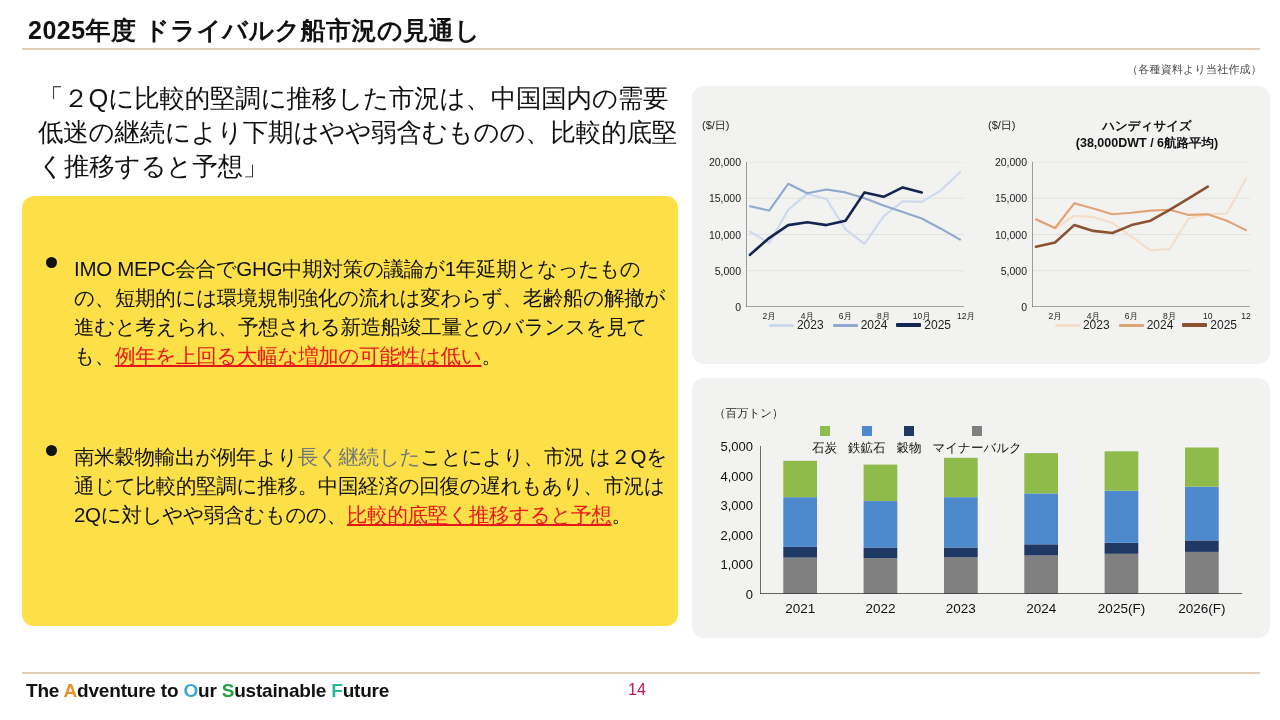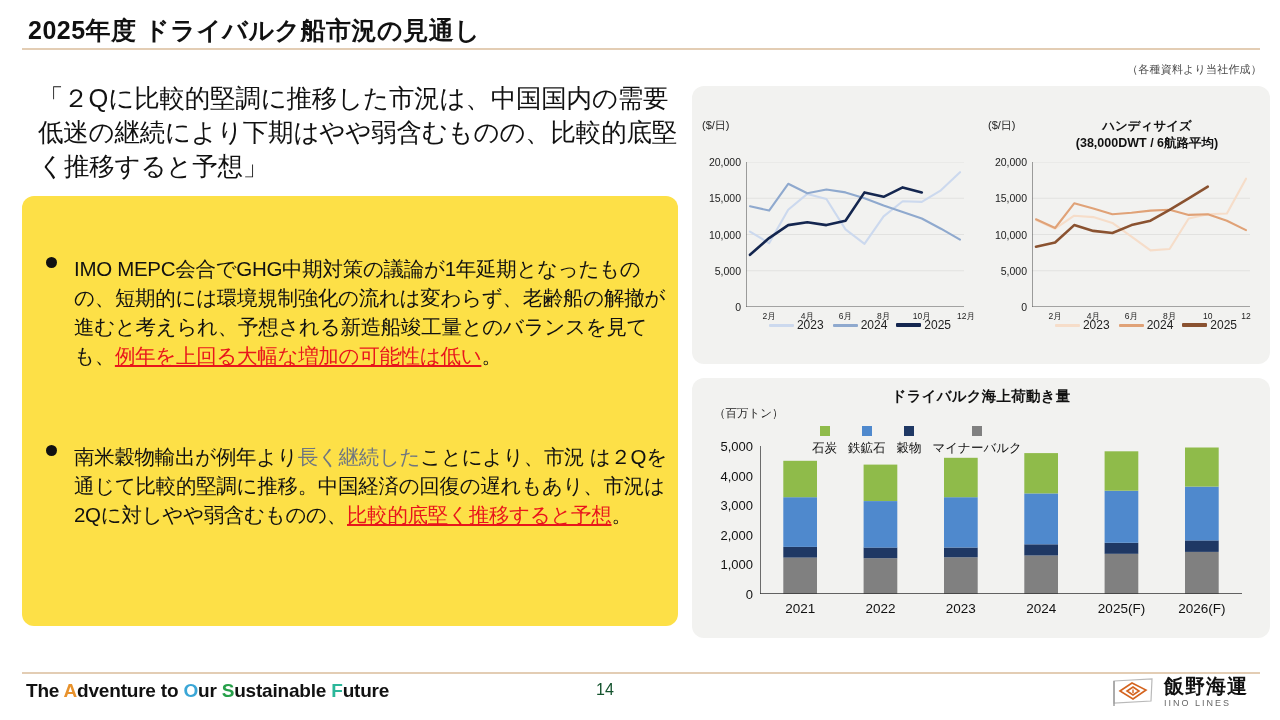--- a/index.html
+++ b/index.html
@@ -118,21 +118,21 @@
   }
   .tagline{
     position:absolute;left:26px;top:680px;
     font-size:19px;font-weight:bold;color:#111;letter-spacing:-0.2px;
   }
   .tagline .o{color:#e8922c;}
   .tagline .b{color:#3aa6d6;}
   .tagline .g{color:#27a04a;}
   .tagline .t{color:#2bb79a;}
   .page-no{
-    position:absolute;left:596px;top:681px;font-size:16px;color:#14532d;
+    position:absolute;left:628px;top:681px;font-size:16px;color:#be185d;
   }
   .logo{
     position:absolute;left:1110px;top:676px;display:flex;align-items:center;gap:8px;
   }
   .logo-text{display:flex;flex-direction:column;line-height:1;}
   .logo-jp{font-size:20px;font-weight:bold;color:#111;letter-spacing:1px;}
   .logo-en{font-size:9px;color:#666;letter-spacing:2px;margin-top:3px;}
 </style>
 </head>
 <body>
@@ -249,21 +249,20 @@
           </div>
           <div class="lgi">
             <span class="lgline thick" style="background: rgb(138, 82, 48);"></span>
             <span>2025</span>
           </div>
         </div>
     </div>
   </div>
 
   <div class="panel panel-bot">
-    <div class="panel-title">ドライバルク海上荷動き量</div>
     <div class="bc-unit">（百万トン）</div>
     <div class="bc-legend" id="legend-volume">
         <div class="bci">
           <span class="bcsw" style="background: rgb(143, 187, 74);"></span>
           <span>石炭</span>
         </div>
         <div class="bci">
           <span class="bcsw" style="background: rgb(79, 137, 205);"></span>
           <span>鉄鉱石</span>
         </div>
@@ -312,27 +311,14 @@
           <line x1="160.66666666666666" x2="160.66666666666666" y1="148" y2="152" stroke="#333" stroke-width="1"></line>
           <line x1="241" x2="241" y1="148" y2="152" stroke="#333" stroke-width="1"></line>
           <line x1="321.3333333333333" x2="321.3333333333333" y1="148" y2="152" stroke="#333" stroke-width="1"></line>
           <line x1="401.66666666666663" x2="401.66666666666663" y1="148" y2="152" stroke="#333" stroke-width="1"></line>
         </svg><div class="bc-ylab" style="top: 0px;">5,000</div><div class="bc-ylab" style="top: 29.6px;">4,000</div><div class="bc-ylab" style="top: 59.2px;">3,000</div><div class="bc-ylab" style="top: 88.8px;">2,000</div><div class="bc-ylab" style="top: 118.4px;">1,000</div><div class="bc-ylab" style="top: 148px;">0</div><div class="bc-xlab" style="left: 40.1667px;">2021</div><div class="bc-xlab" style="left: 120.5px;">2022</div><div class="bc-xlab" style="left: 200.833px;">2023</div><div class="bc-xlab" style="left: 281.167px;">2024</div><div class="bc-xlab" style="left: 361.5px;">2025(F)</div><div class="bc-xlab" style="left: 441.833px;">2026(F)</div></div>
   </div>
 
   <div class="foot-rule"></div>
   <div class="tagline" id="tagline"><span>The </span><span class="o">A</span><span>dventure to </span><span class="b">O</span><span>ur </span><span class="g">S</span><span>ustainable </span><span class="t">F</span><span>uture</span></div>
   <div class="page-no">14</div>
-  <div class="logo">
-    <svg width="46" height="32" viewBox="0 0 46 32">
-      <path d="M4 5 L42 3 L41 25 L4 27 Z" fill="#ffffff" stroke="#b9b9b9" stroke-width="1.2"></path>
-      <path d="M4 5 L4 30" stroke="#9a9a9a" stroke-width="1.4"></path>
-      <path d="M10 15 L22 7 L36 14 L23 23 Z" fill="none" stroke="#d4641f" stroke-width="1.6"></path>
-      <path d="M23 11 L29 15 L23 19 L17 15 Z" fill="none" stroke="#d4641f" stroke-width="1.6"></path>
-      <path d="M23 13.5 L23 17" stroke="#d4641f" stroke-width="1.4"></path>
-    </svg>
-    <span class="logo-text">
-      <span class="logo-jp">飯野海運</span>
-      <span class="logo-en">IINO LINES</span>
-    </span>
-  </div>
 
 </div>
 
 </body></html>

